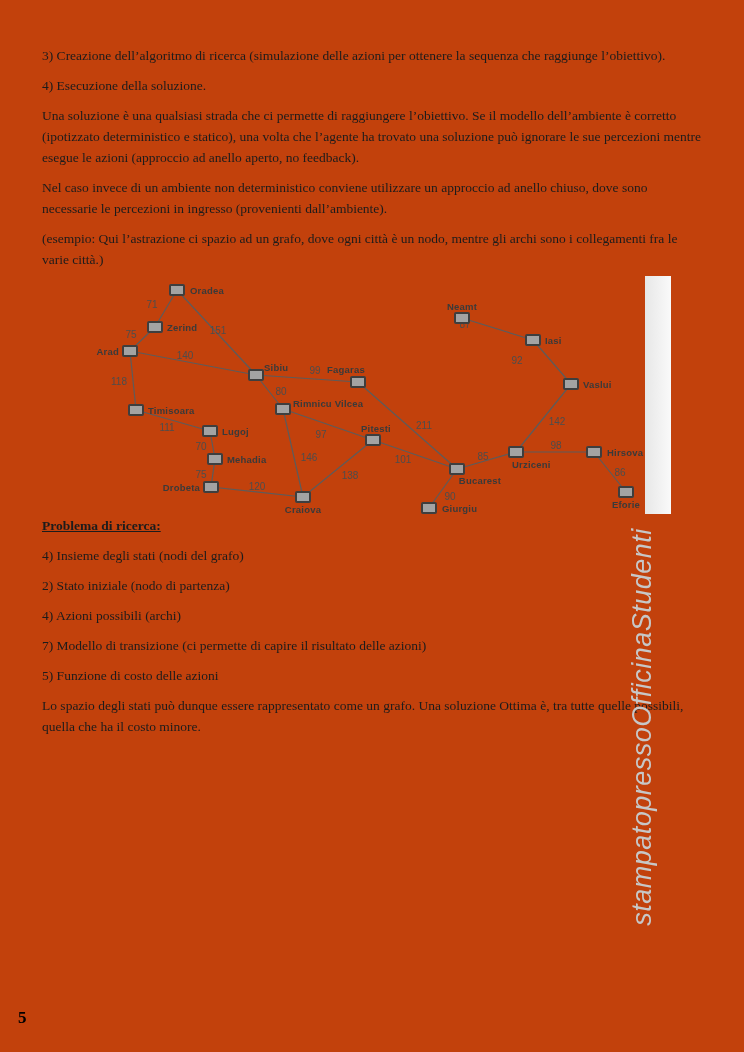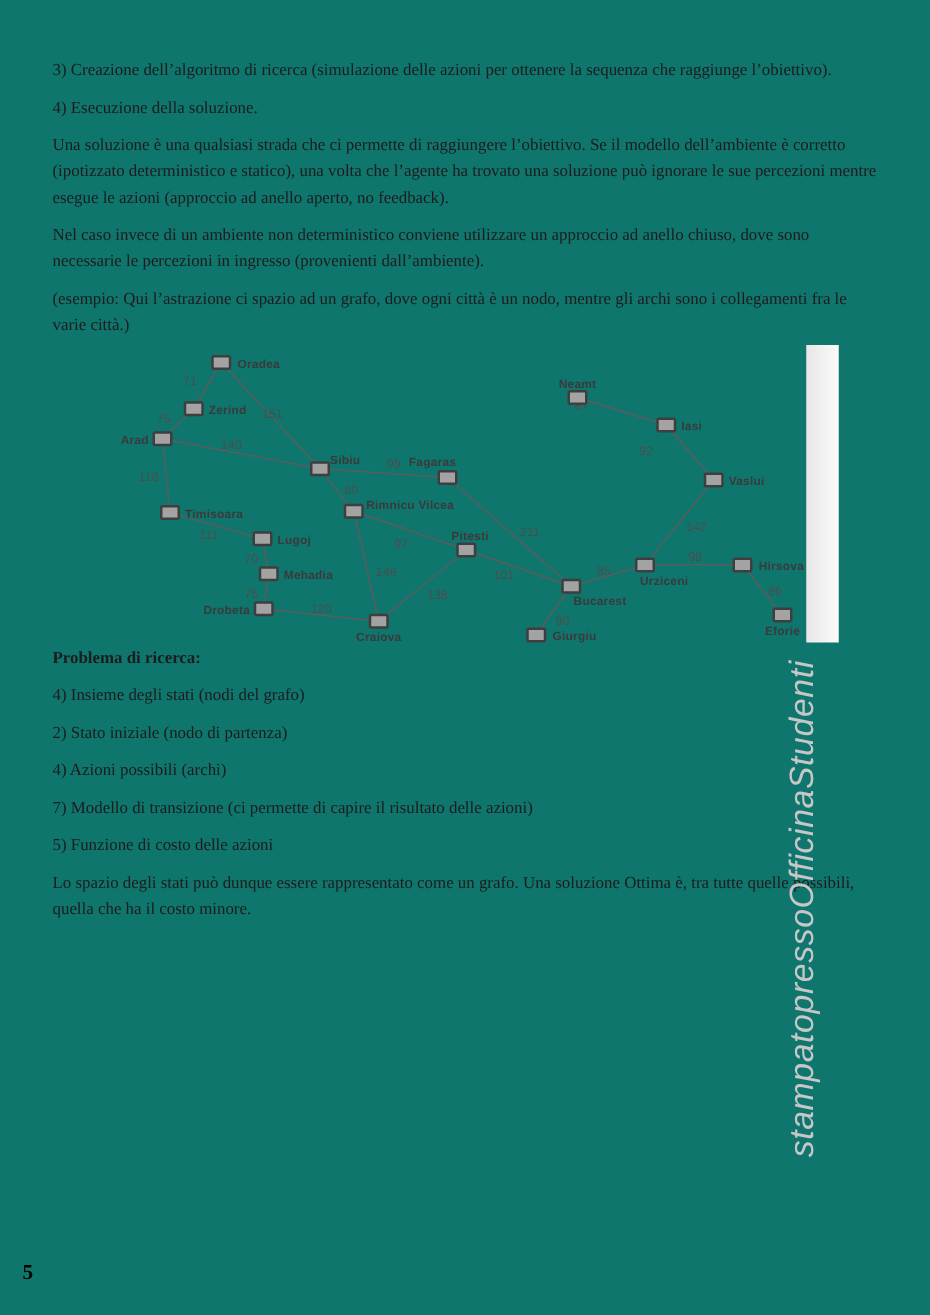--- a/index.html
+++ b/index.html
@@ -1,36 +1,37 @@
 <!DOCTYPE html>
 <html><head>
 <meta charset="utf-8">
 <style>
   html,body{margin:0;padding:0;background:#ffffff;}
   .page{
     position:relative;
     width:744px;height:1052px;
-    background:#0f766e;
+    background:#c2410c;
     font-family:"Liberation Serif",serif;
     color:#1c1c1c;
     overflow:hidden;
   }
   .content{
     position:absolute;top:0;left:0;
     width:744px;
     padding:45px 42px 0 42px;
     box-sizing:border-box;
   }
   .content p{
     margin:0 0 9px 0;
     font-size:13.5px;
     line-height:21px;
   }
   .heading{
     font-weight:bold;
+    text-decoration:underline;
     font-size:14px;
   }
   .graph-wrap{
     position:relative;
     width:660px;height:240px;
     margin:-4px 0 0 0;
   }
   #graph-svg{display:block;margin-left:48px;}
   .edge{stroke:#5c5c5c;stroke-width:1.2;}
   .node{fill:#a3a3a3;stroke:#3e3e3e;stroke-width:2;}

